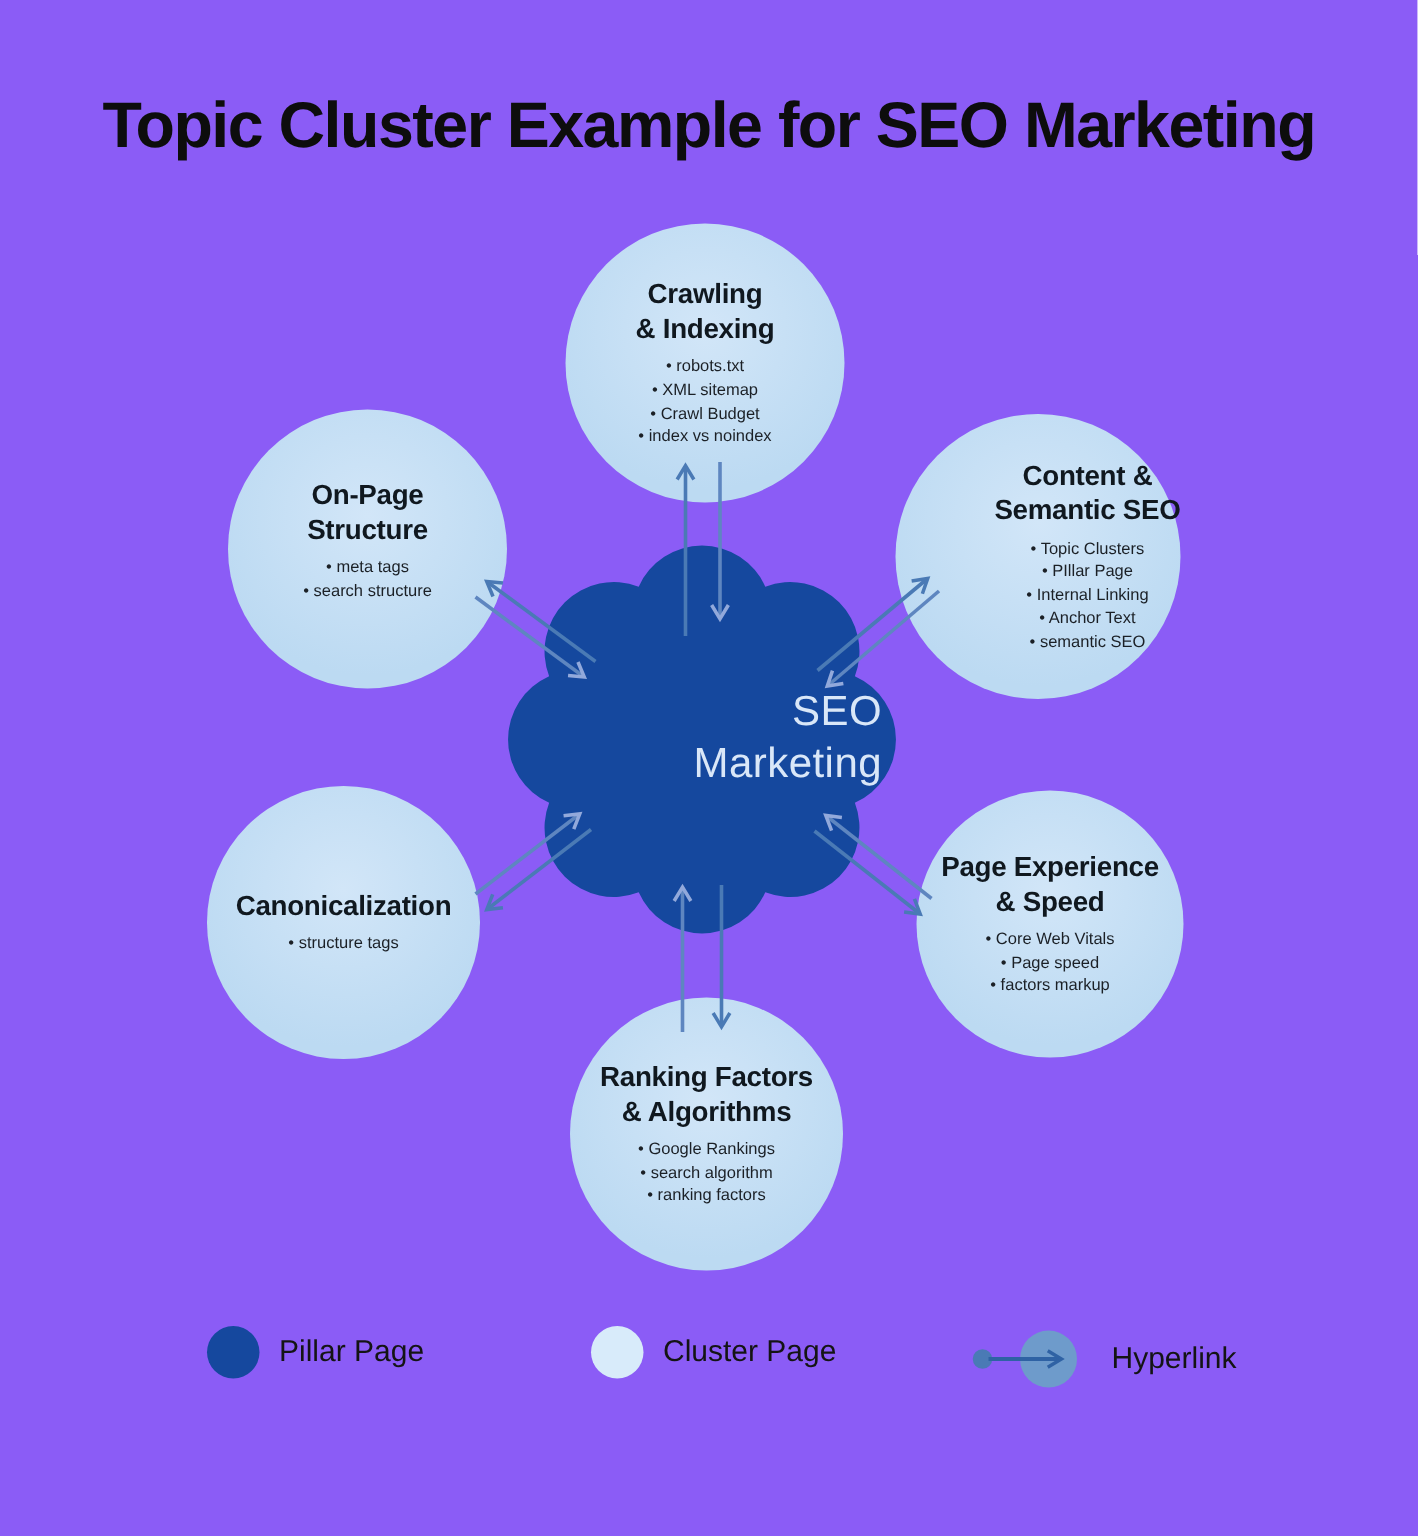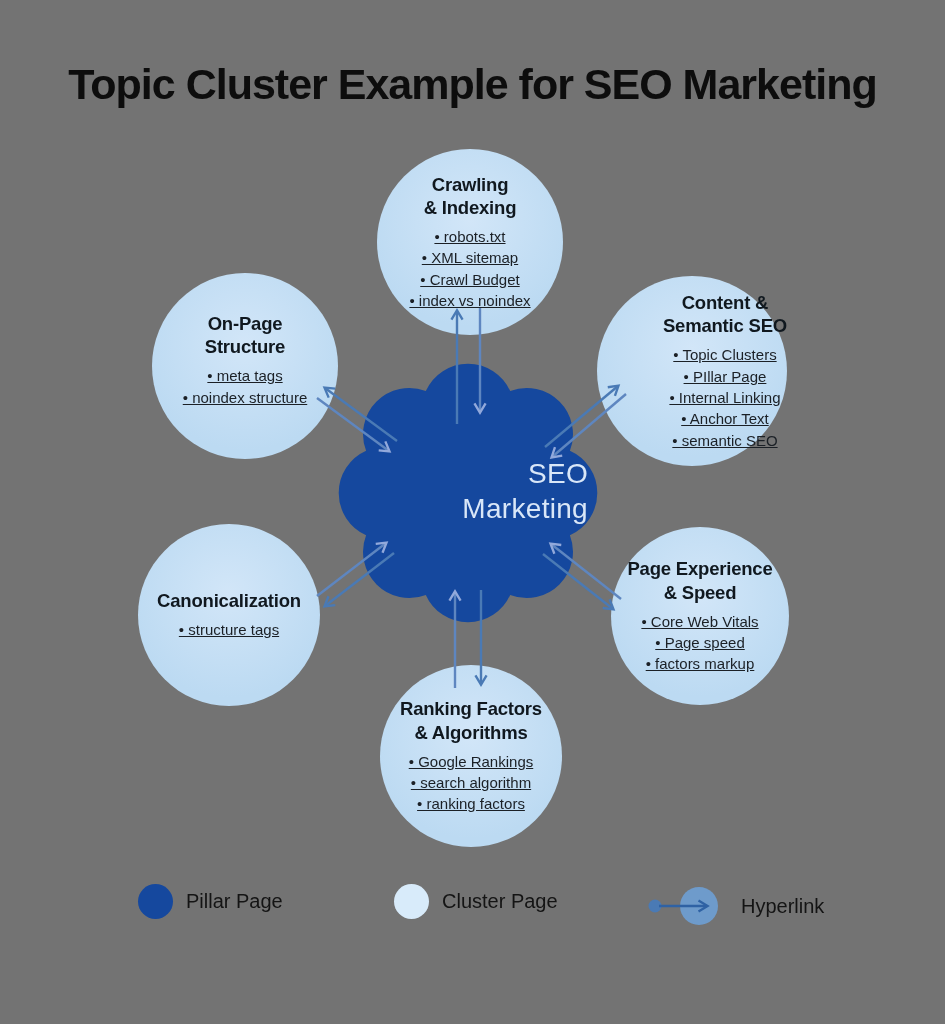--- a/index.html
+++ b/index.html
@@ -1,37 +1,37 @@
 <!DOCTYPE html>
 <html style="--c-pillar: #15489E; --c-cluster: #BCDAF2; --c-cluster_light: #D8EBFA; --c-arrow: #4A7AB5; --c-arrow_light: #92A9DB; --c-arrow_dark: #2F62A4; --c-hyperlink_node: #6E9BCB; --c-center_text: #D9E7F8; --c-title_text: #0D0D0D;"><head>
 <meta charset="utf-8">
 <style>
   html,body{margin:0;padding:0;background:#ffffff;}
   .canvas{
     position:relative;width:945px;height:1024px;margin:0 auto;
-    background:#737373;overflow:hidden;
+    background:#8b5cf6;overflow:hidden;
     font-family:"Liberation Sans", sans-serif;
   }
   .title{
     position:absolute;top:60px;left:0;width:945px;text-align:center;
     font-size:43px;font-weight:700;letter-spacing:-1px;
     color:var(--c-title_text,#0d0d0d);white-space:nowrap;
   }
   
   .circle{
     position:absolute;border-radius:50%;
     background:radial-gradient(circle at 50% 38%, #d2e6f8 0%, var(--c-cluster,#bcdaf2) 72%);
     display:flex;flex-direction:column;align-items:center;justify-content:center;
     text-align:center;z-index:1;
   }
   .c-title{
     font-size:18.5px;font-weight:700;color:#10181f;line-height:1.25;
     white-space:pre-line;margin-bottom:7px;letter-spacing:-0.2px;
   }
-  .c-bullets{font-size:15px;color:#1b2026;line-height:1.42;text-decoration:underline;}
+  .c-bullets{font-size:11px;color:#1b2026;line-height:1.42;}
   .c-crawling  {left:377px;top:149px;width:186px;height:186px;align-items:center;}
   .c-content   {left:597px;top:276px;width:190px;height:190px;align-items:flex-end;}
   .c-onpage    {left:152px;top:273px;width:186px;height:186px;padding-bottom:0;}
   .c-canonical {left:138px;top:524px;width:182px;height:182px;}
   .c-pagespeed {left:611px;top:527px;width:178px;height:178px;}
   .c-ranking   {left:380px;top:665px;width:182px;height:182px;}
   .c-onpage .c-content-box{transform:translateY(-6px);}
   
   .overlay{position:absolute;left:0;top:0;z-index:2;pointer-events:none;}
   .flower{fill:var(--c-pillar,#15489e);}
@@ -86,21 +86,21 @@
           <div class="bullet">• semantic SEO</div>
         </div>
     </div>
   </div>
   <div class="circle c-onpage">
     <div class="c-content-box">
       <div class="c-title">On-Page
 Structure</div>
       <div class="c-bullets">
           <div class="bullet">• meta tags</div>
-          <div class="bullet">• noindex structure</div>
+          <div class="bullet">• search structure</div>
         </div>
     </div>
   </div>
   <div class="circle c-canonical">
     <div class="c-content-box">
       <div class="c-title">Canonicalization</div>
       <div class="c-bullets">
           <div class="bullet">• structure tags</div>
         </div>
     </div>

